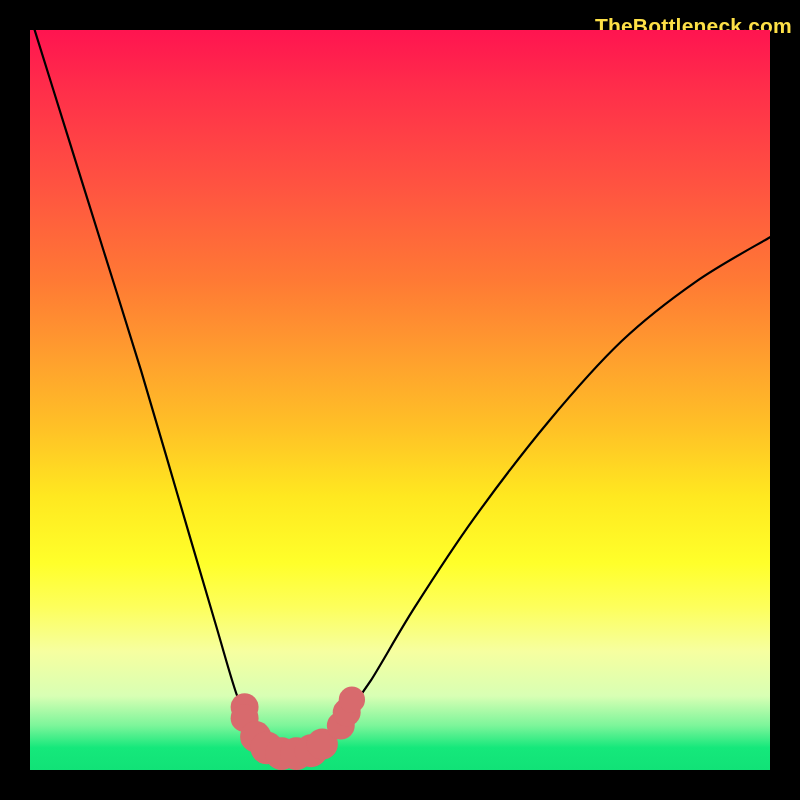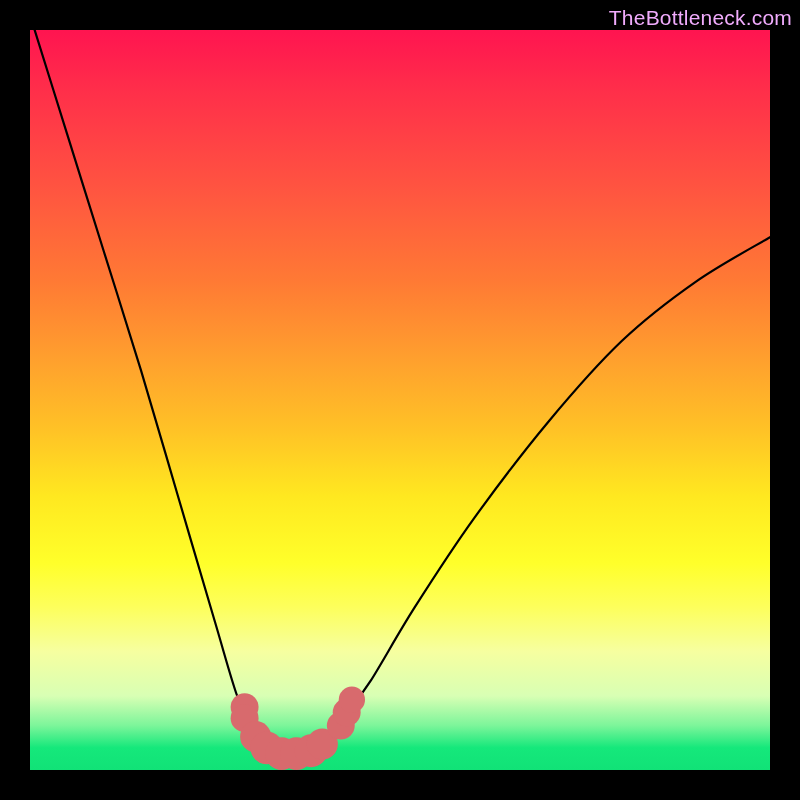--- a/index.html
+++ b/index.html
@@ -39,25 +39,25 @@
       #fdff5c 78%,
       #f6ffa0 84%,
       #d8ffb4 90%,
       #7cf59a 94%,
       #15e87b 97%,
       #11e277 100%
     );
   }
   .watermark {
     position: absolute;
-    top: 6px;
+    top: 14px;
     right: 8px;
-    color: #f0abfc;
+    color: #fde047;
     font-size: 21px;
-    font-weight: 400;
+    font-weight: 700;
     letter-spacing: 0.2px;
     user-select: none;
   }
   svg.curve {
     position: absolute;
     left: 0;
     top: 0;
     width: 740px;
     height: 740px;
     overflow: visible;

